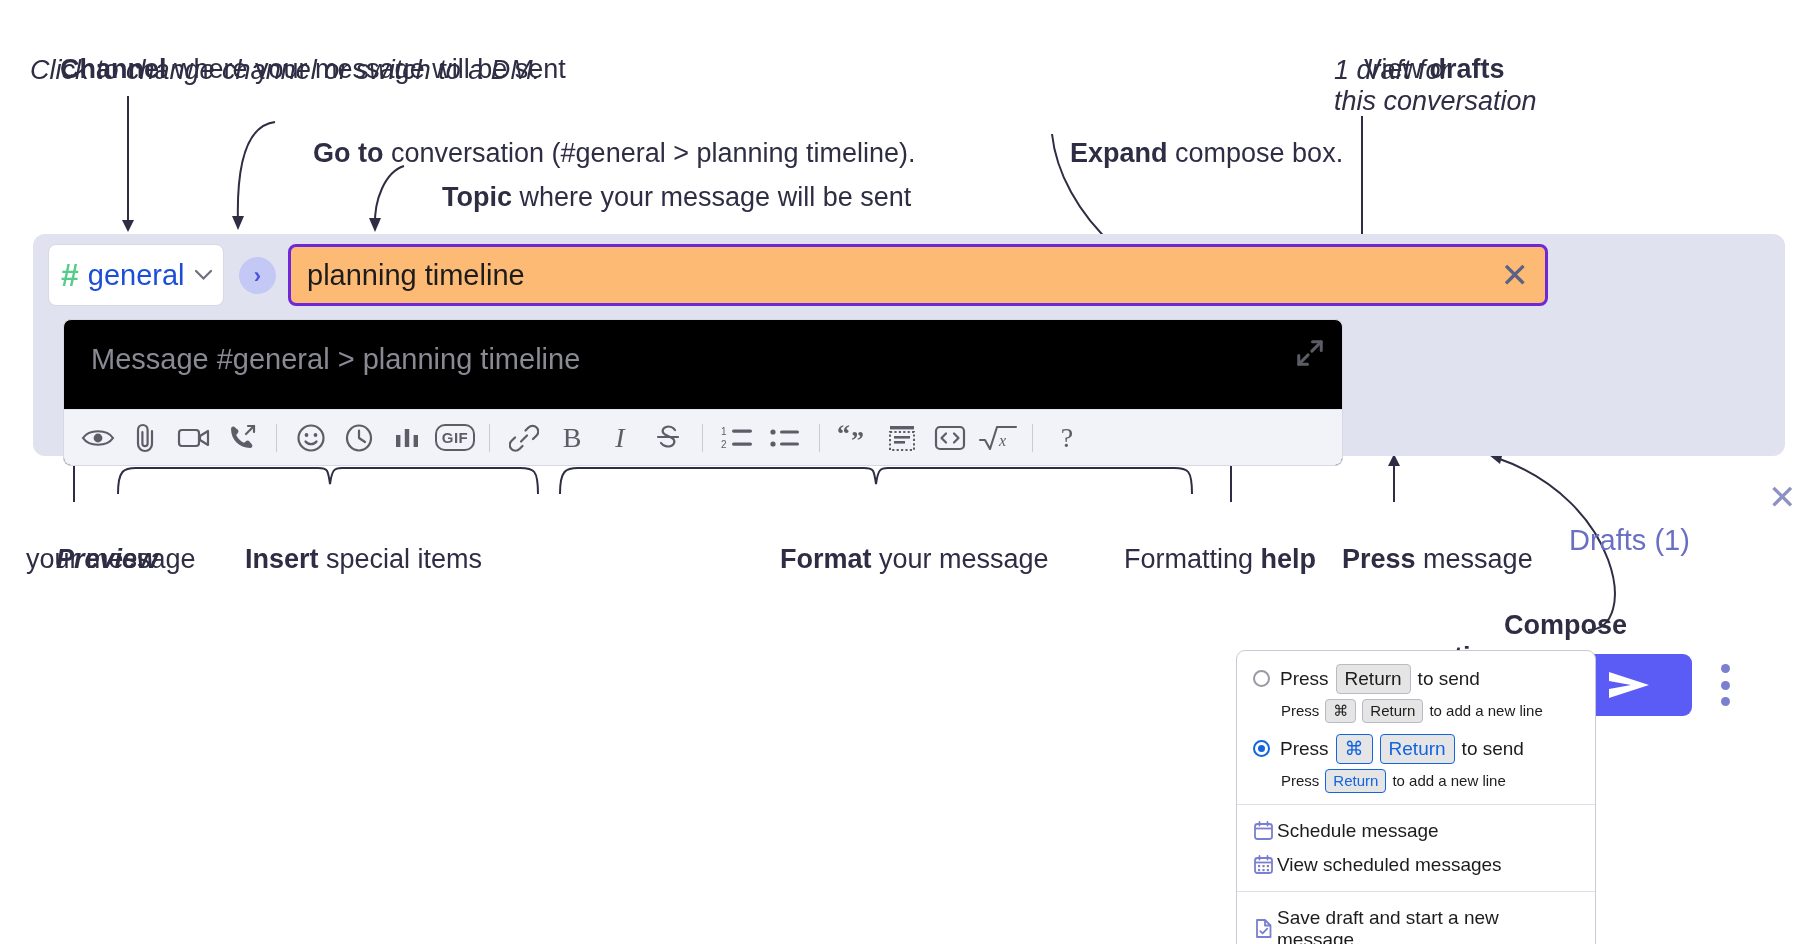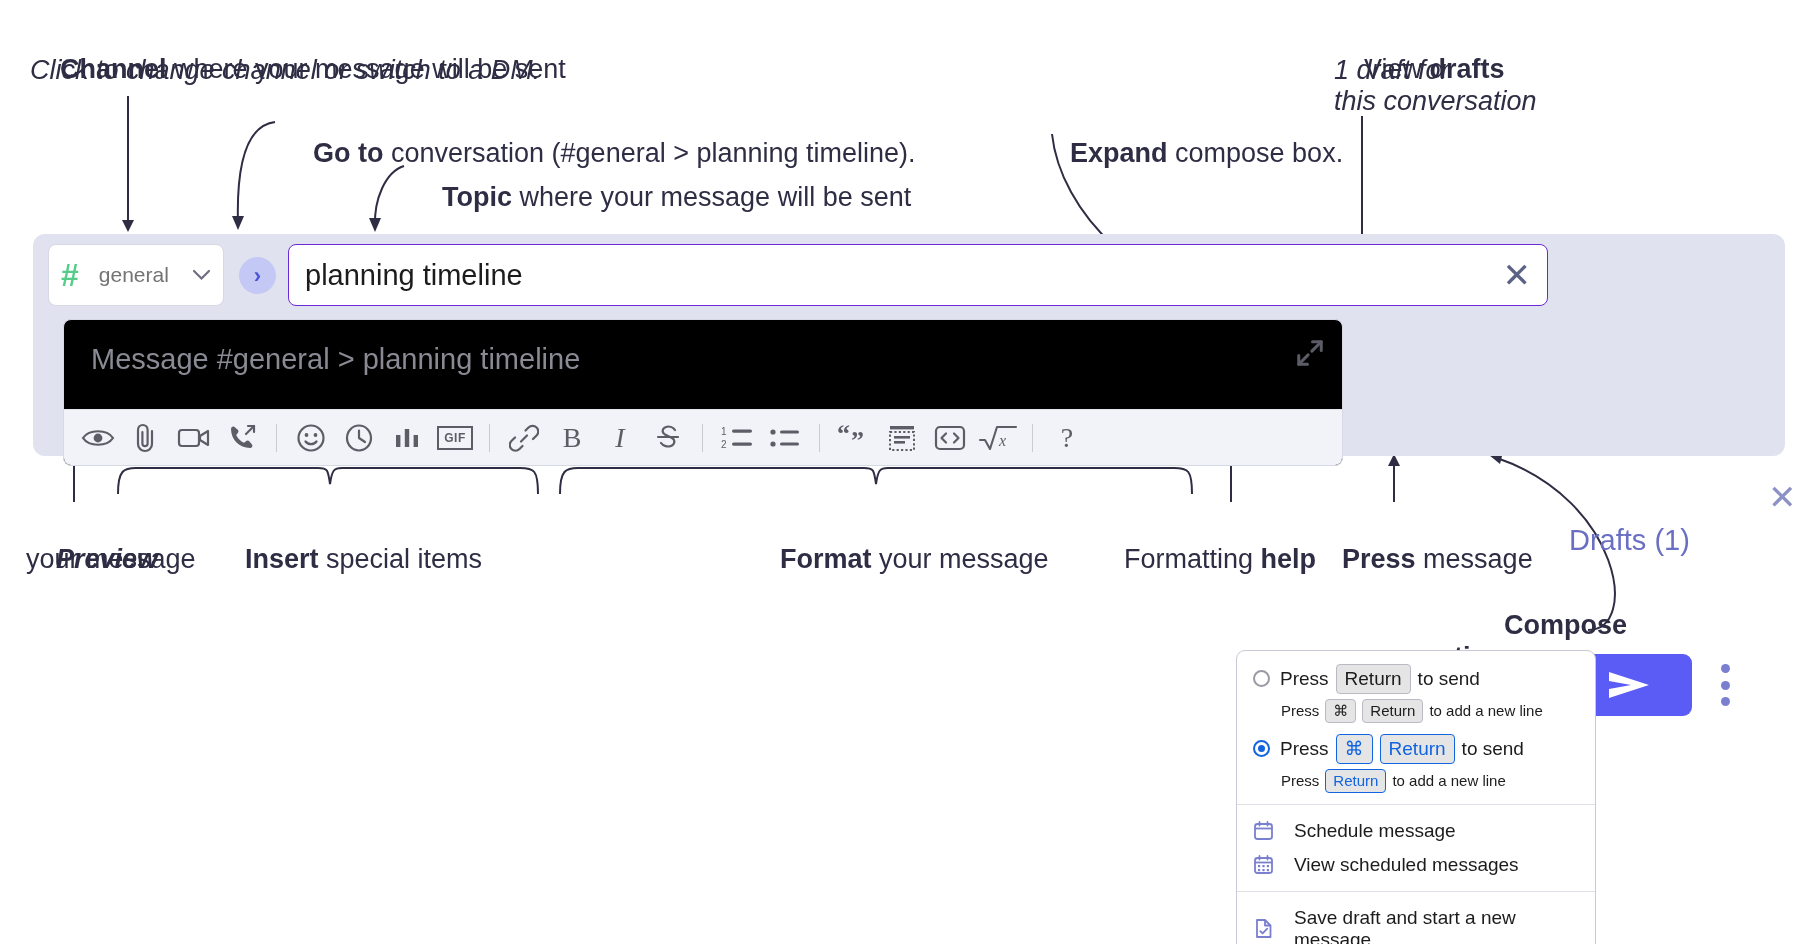--- a/index.html
+++ b/index.html
@@ -38,34 +38,34 @@
 
   
   #header-row { position: relative; height: 62px; }
   #channel-picker {
     position: absolute; left: 0; top: 0;
     width: 176px; height: 62px;
     background: #fff; border: 1px solid #d6d8e4; border-radius: 8px;
     display: flex; align-items: center; gap: 9px; padding: 0 12px;
   }
   #channel-picker .hash { color: #57cc8a; font-size: 32px; font-weight: 700; line-height: 1; }
-  #channel-picker .cname { font-size: 21px; color: #737373; margin-left: 11px; }
+  #channel-picker .cname { font-size: 29px; color: #1d4ed8; }
   #channel-picker .chev { margin-left: auto; color: #6e6e80; font-size: 19px; }
 
   #goto-btn {
     position: absolute; left: 191px; top: 13px;
     width: 37px; height: 37px; border-radius: 50%;
     background: #c3c8f5; display: flex; align-items: center; justify-content: center;
     color: #4a55d8; font-size: 22px; font-weight: 700;
   }
 
   #topic-field {
     position: absolute; left: 240px; top: 0;
     width: 1260px; height: 62px;
-    background: #ffffff; border: 1px solid #6d28d9; border-radius: 8px;
+    background: #fdba74; border: 3px solid #6d28d9; border-radius: 8px;
     display: flex; align-items: center; padding: 0 16px;
   }
   #topic-field .tval { font-size: 29px; color: #1d1c1d; }
   #topic-clear { margin-left: auto; color: #5b6287; font-size: 34px; line-height: 1; font-weight: 300; }
 
   
   #message-box {
     position: absolute; left: 15px; top: 75px;
     width: 1280px; height: 147px;
     background: #000000; border: 1px solid #d6d8e4; border-radius: 8px;
@@ -86,22 +86,22 @@
     display: flex; align-items: center; padding-left: 10px; gap: 0;
   }
   .tb-btn {
     width: 48px; height: 44px; display: flex; align-items: center; justify-content: center;
     color: #5d5d67;
   }
   .tb-btn svg { display: block; }
   .tb-sep { width: 1px; height: 28px; background: #c9cad4; margin: 0 10px; }
   .tb-text { font-size: 28px; color: #5d5d67; font-family: "Liberation Serif", serif; }
   .tb-gif {
-    border: 2px solid #5d5d67; border-radius: 0;
-    font-size: 12px; font-weight: 700; letter-spacing: .5px;
+    border: 2px solid #5d5d67; border-radius: 10px;
+    font-size: 15px; font-weight: 700; letter-spacing: .5px;
     padding: 3px 5px; color: #5d5d67; font-family: "Liberation Sans", sans-serif;
   }
 
   
   #drafts-link {
     position: absolute; left: 1536px; top: 290px;
     font-size: 29px; color: #6a6fc4;
   }
   #panel-close {
     position: absolute; left: 1735px; top: 246px;
@@ -140,21 +140,21 @@
   .opt-main { font-size: 19px; display: flex; align-items: center; gap: 7px; }
   .opt-sub { font-size: 15px; display: flex; align-items: center; gap: 6px; padding: 2px 16px 2px 44px; color: #1d1c1d; }
   .key {
     border: 1px solid #b9bac4; border-radius: 4px;
     padding: 1px 7px; font-size: inherit; background: #e5e5e5; color: #1d1c1d;
     line-height: 1.35;
   }
   .key.blue { border-color: #1264e0; color: #1264e0; }
   .opt-main .key { padding: 1px 8px; }
   .menu-div { height: 1px; background: #e0e1e8; margin: 9px 0; }
-  .menu-item { display: flex; align-items: center; gap: 20px; padding: 6px 16px; font-size: 19px; }
+  .menu-item { display: flex; align-items: center; gap: 3px; padding: 6px 16px; font-size: 19px; }
   .menu-item .mi-icon { width: 21px; height: 21px; color: #7a7fd0; flex: 0 0 auto; }
 </style>
 </head>
 <body>
 
 <div id="root">
 
   <div class="anno" style="left:30px; top:22px;">
     <span><b>Channel</b><span> where your message will be sent</span></span>
   </div>

